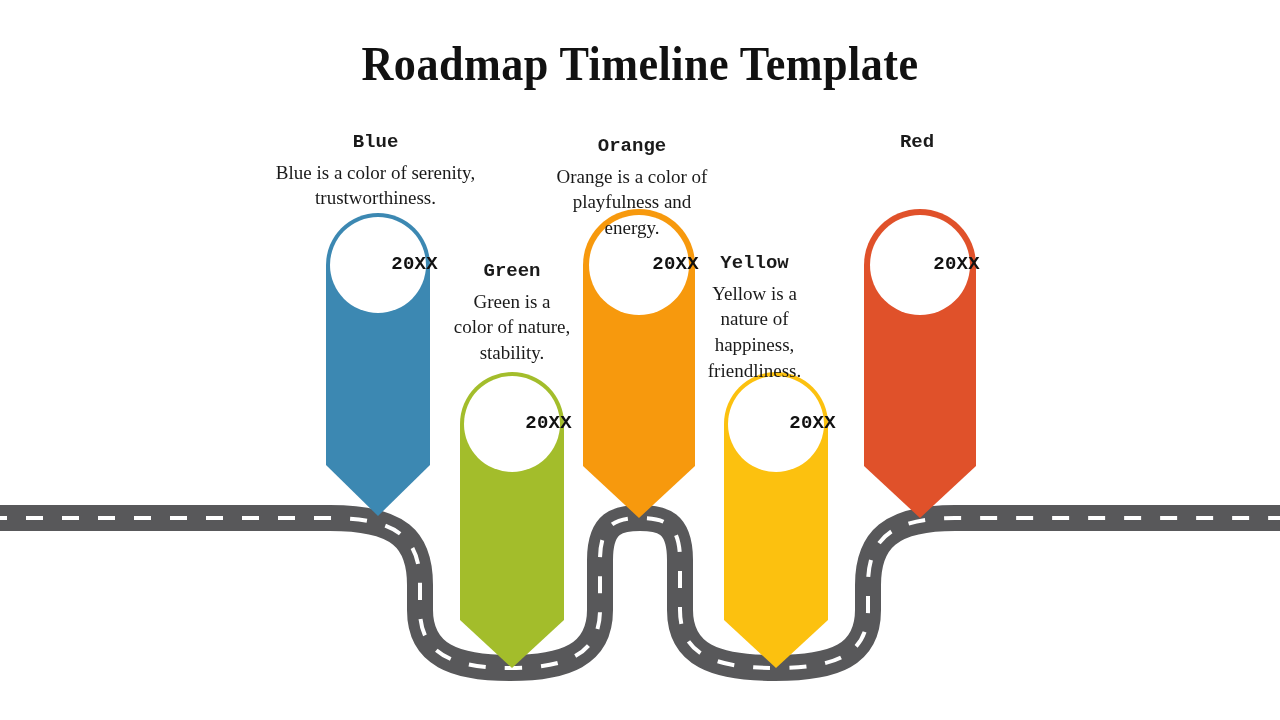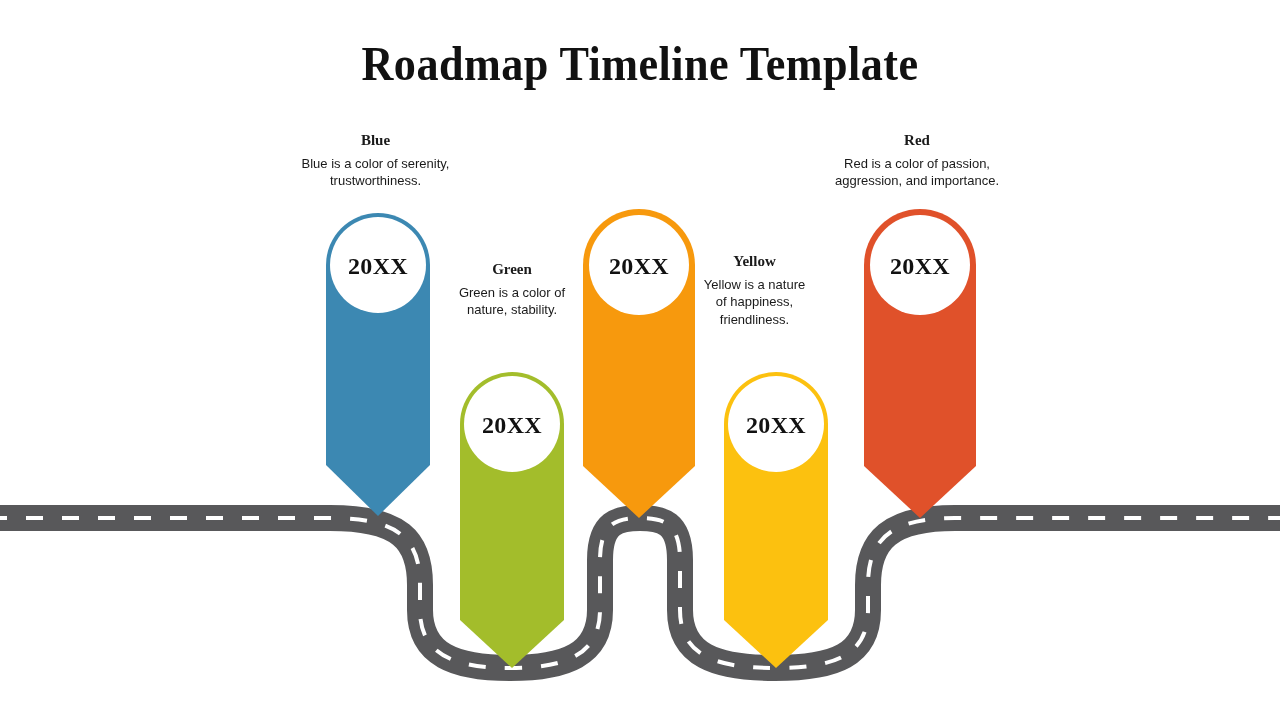--- a/index.html
+++ b/index.html
@@ -17,31 +17,31 @@
     white-space:nowrap;
   }
 
   .roadsvg{position:absolute;left:0;top:0;width:1280px;height:720px;}
   .pinsvg{position:absolute;left:0;top:0;width:1280px;height:720px;}
 
   .cap{
     position:absolute;text-align:center;color:#1a1a1a;
   }
   .cap .hd{
-    font-size:15px;font-weight:bold;line-height:1.25;margin-bottom:5px;
-    font-family:Liberation Serif, serif;
+    font-size:19px;font-weight:bold;line-height:1.25;margin-bottom:5px;
+    font-family:Liberation Mono, monospace;
   }
   .cap .bd{
-    font-size:13px;line-height:1.35;font-family:Liberation Sans, sans-serif;
+    font-size:19px;line-height:1.35;font-family:Liberation Serif, serif;
   }
 
   .yearlbl{
-    position:absolute;text-align:center;color:#111111;
-    font-family:Liberation Serif, serif;
-    font-size:24px;font-weight:bold;letter-spacing:.3px;
+    position:absolute;text-align:right;color:#111111;
+    font-family:Liberation Mono, monospace;
+    font-size:19px;font-weight:bold;letter-spacing:.3px;
   }
 </style>
 </head>
 <body>
 
 <div id="stage">
 
   <div id="title">Roadmap Timeline Template</div>
 
   <svg class="roadsvg" viewBox="0 0 1280 720">
@@ -151,24 +151,27 @@
   <div class="cap" style="left:273px;top:131px;width:205px;">
     <div class="hd">Blue</div>
     <div class="bd">Blue is a color of serenity, trustworthiness.</div>
   </div>
 
   <div class="cap" style="left:452px;top:260px;width:120px;">
     <div class="hd">Green</div>
     <div class="bd">Green is a color of nature, stability.</div>
   </div>
 
+  <div class="cap" style="left:543px;top:135px;width:178px;">
+    <div class="hd">Orange</div>
+    <div class="bd">Orange is a color of playfulness and energy.</div>
+  </div>
 
   <div class="cap" style="left:698px;top:252px;width:113px;">
     <div class="hd">Yellow</div>
     <div class="bd">Yellow is a nature of happiness, friendliness.</div>
   </div>
 
   <div class="cap" style="left:813px;top:131px;width:208px;">
     <div class="hd">Red</div>
-    <div class="bd">Red is a color of passion, aggression, and importance.</div>
   </div>
 
 </div>
 
 </body></html>

